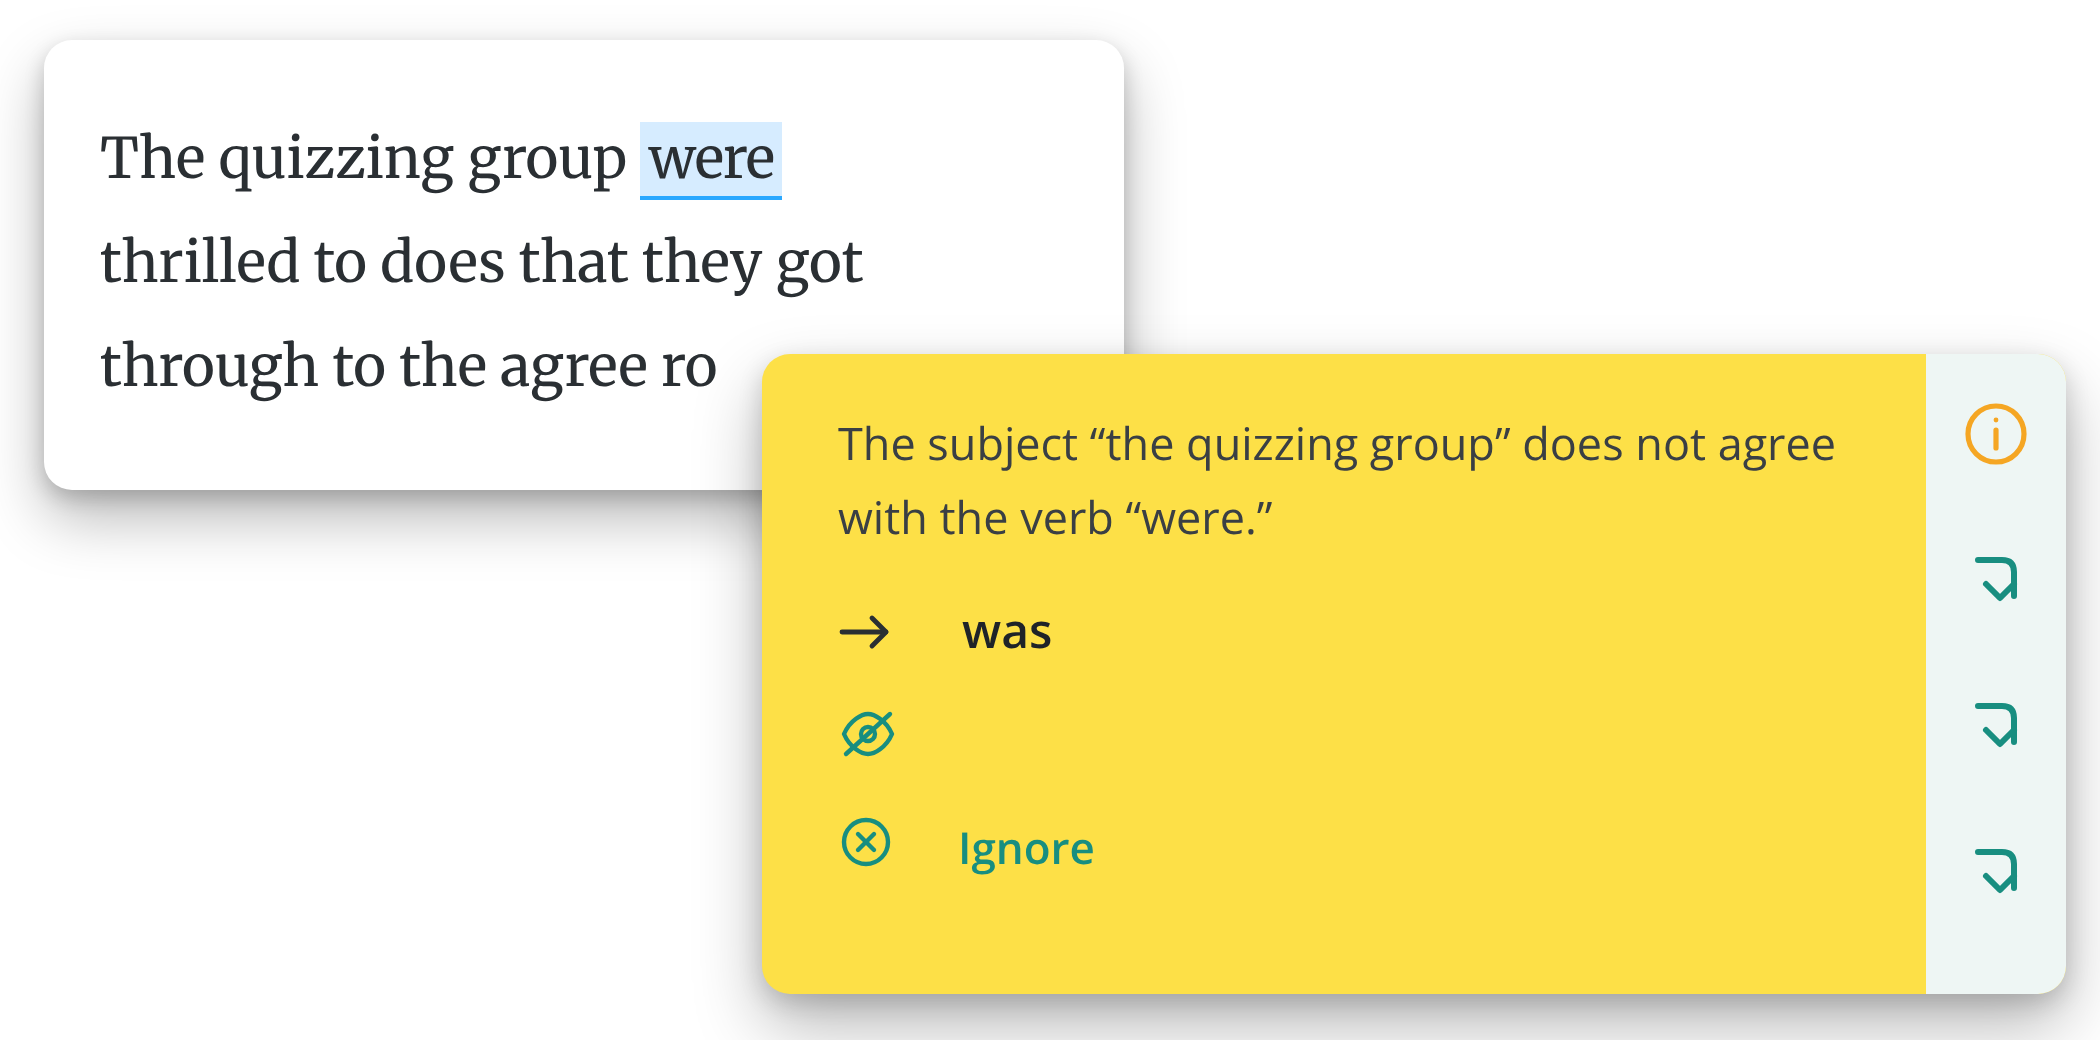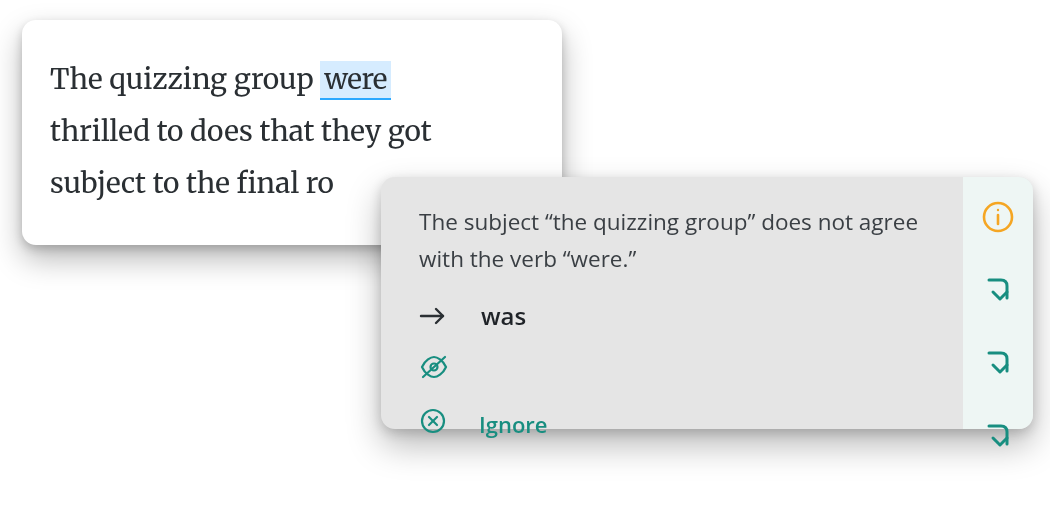--- a/index.html
+++ b/index.html
@@ -33,22 +33,22 @@
       border-bottom: 2px solid #2aa8ff;
       padding: 0 4px 1px 4px;
       letter-spacing: -0.5px;
     }
 
     .suggestion-card {
       position: absolute;
       left: 381px;
       top: 177px;
       width: 652px;
-      height: 252px;
-      background: #e5e5e5;
+      height: 320px;
+      background: #fde047;
       border-radius: 14px;
       box-shadow: 0 16px 34px rgba(0,0,0,0.28), 0 4px 12px rgba(0,0,0,0.16);
       display: flex;
       flex-direction: row;
       font-family: "Open Sans", "Segoe UI", Arial, sans-serif;
     }
     .suggestion-main {
       flex: 1;
       padding: 26px 20px 20px 38px;
       display: flex;
@@ -102,21 +102,21 @@
     }
     .rail-icon { cursor: pointer; }
   </style>
 </head>
 <body>
 
 <div class="editor-card">
   <div class="editor-text">
     <span>The quizzing group </span><span class="highlight-word">were</span><br>
     <span>thrilled to does that they got</span><br>
-    <span>subject to the final ro</span>
+    <span>through to the agree ro</span>
   </div>
 </div>
 
 <div class="suggestion-card">
   <div class="suggestion-main">
 
     <div class="explanation">The subject “the quizzing group” does not agree with the verb “were.”</div>
 
     <div class="suggestion-row action-row">
       <span class="arrow-icon">

